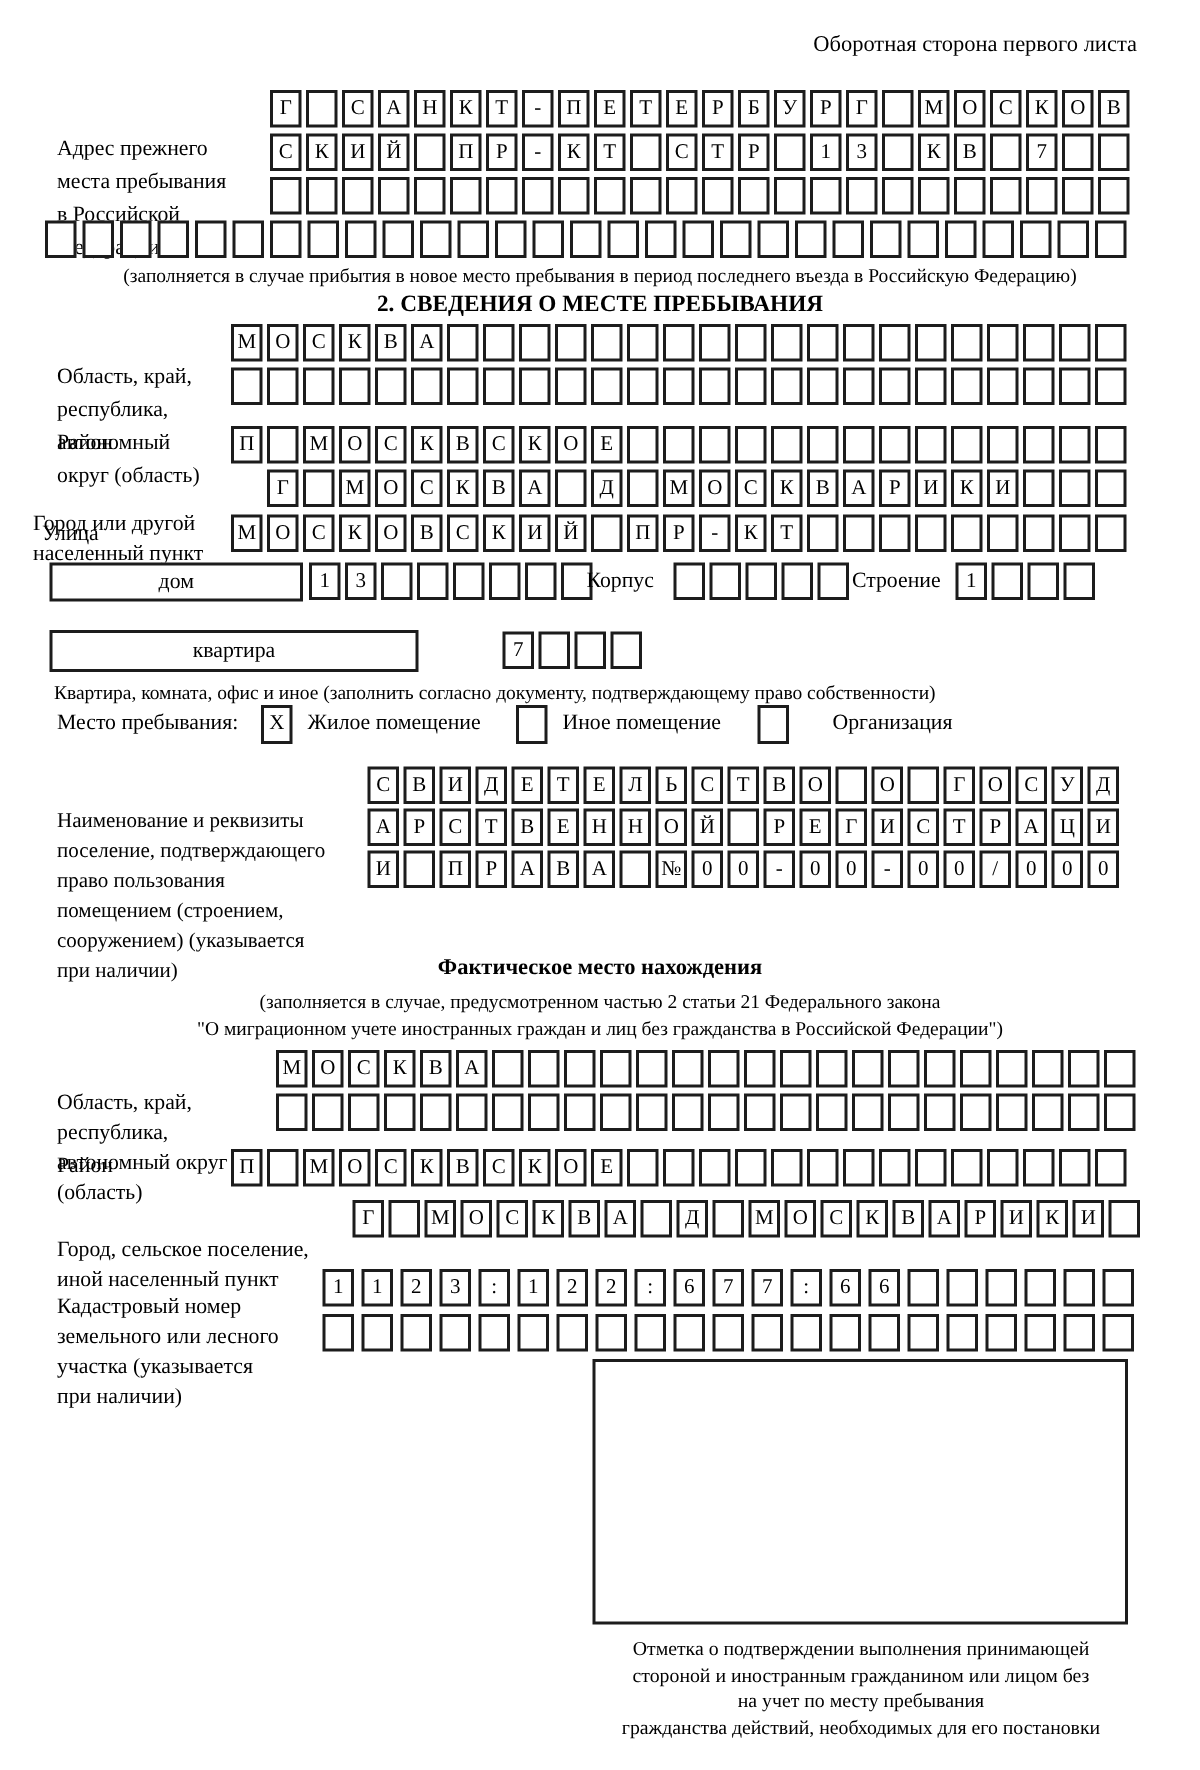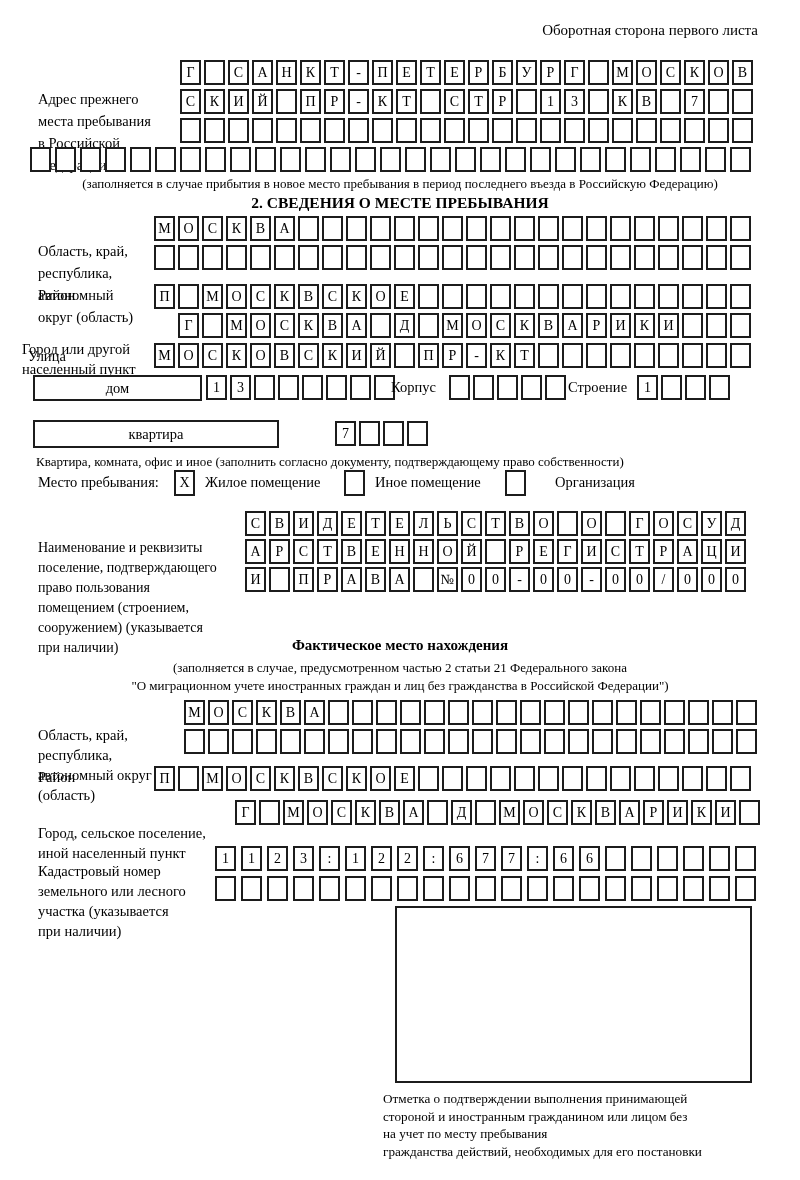--- a/index.html
+++ b/index.html
@@ -28,21 +28,21 @@
   .wbox {
     position:absolute; box-sizing:border-box; border:2px solid #1c1c1c; background:#fff;
     display:flex; align-items:center; justify-content:center; font-size:14.5px;
   }
   .chk {
     position:absolute; width:21px; height:26px; box-sizing:border-box;
     border:2px solid #1c1c1c; display:flex; align-items:center; justify-content:center;
     font-size:14px;
   }
   .stamp-box { position:absolute; box-sizing:border-box; border:2px solid #1c1c1c; background:#fff; }
-  .stamp-caption { position:absolute; font-size:13.2px; line-height:17.5px; }
+  .stamp-caption { position:absolute; font-size:13.2px; line-height:17.5px; text-align:center; }
 </style>
 </head>
 <body>
 
 <div class="page">
 
   <div class="side-note">Оборотная сторона первого листа</div>
 
   <div class="lbl lh22" style="left:38px;top:60px">
       <div class="lbl-line">Адрес прежнего</div>

